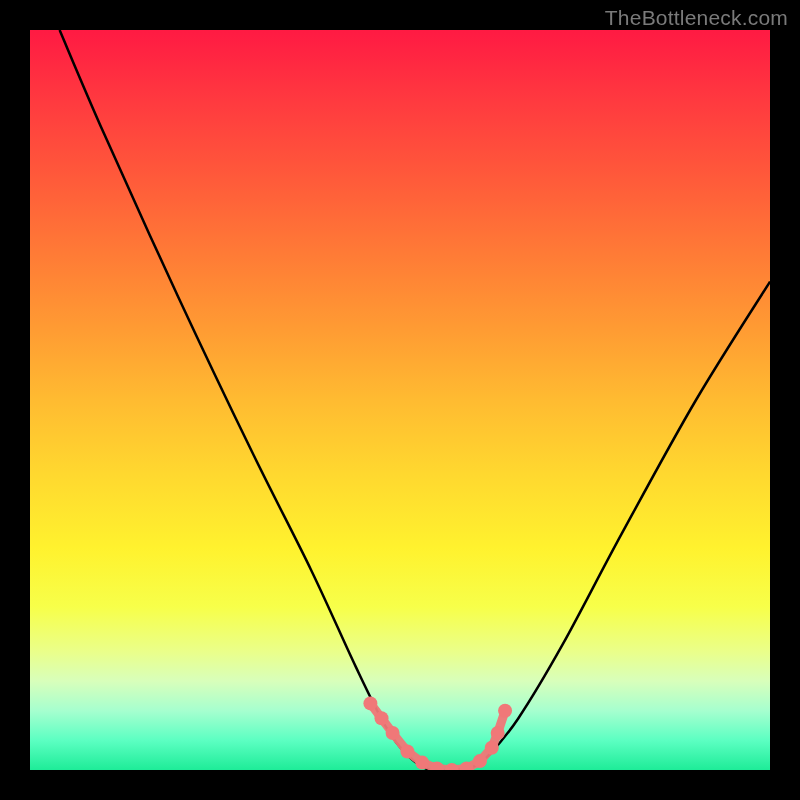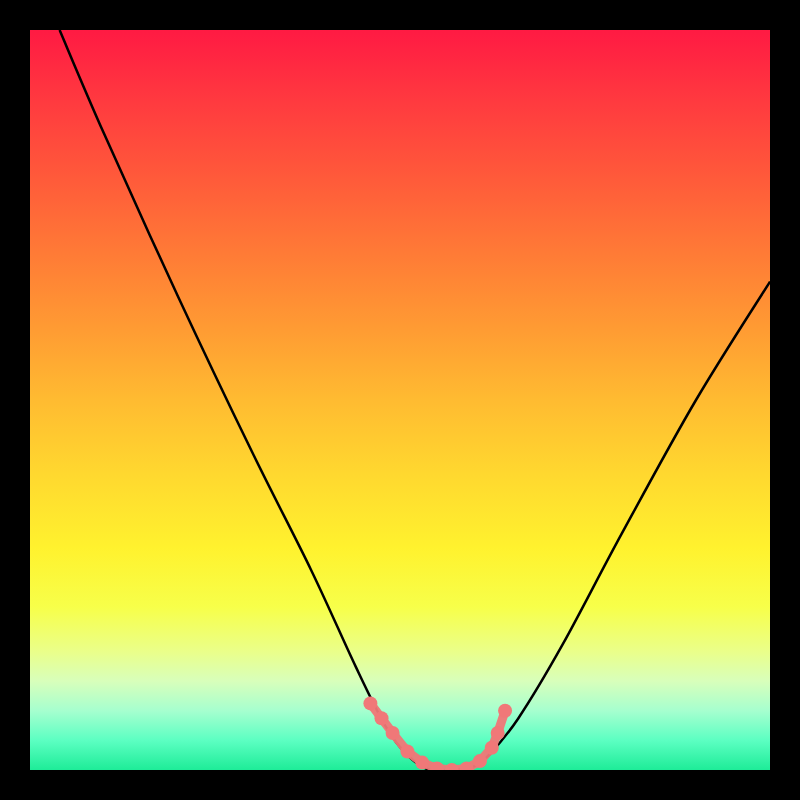--- a/index.html
+++ b/index.html
@@ -57,20 +57,21 @@
     left: 0;
     top: 0;
     width: 740px;
     height: 740px;
   }
 </style>
 </head>
 <body>
 
 <div class="frame">
+  <div class="watermark">TheBottleneck.com</div>
 
   <div class="plot">
     <svg class="curve" viewBox="0 0 740 740" preserveAspectRatio="none">
       <g id="curve-group">
           <path d="M 29.6 0 C 37 17.26666666666667, 54.266666666666666 59.200000000000024, 74 103.60000000000002 C 93.73333333333333 148.00000000000003, 123.33333333333333 213.36666666666665, 148 266.4 C 172.66666666666666 319.4333333333333, 199.8 376.1666666666667, 222 421.8 C 244.2 467.43333333333334, 263.93333333333334 504.4333333333334, 281.2 540.2 C 298.46666666666664 575.9666666666667, 313.2666666666667 610.5, 325.6 636.4 C 337.93333333333334 662.3, 346.56666666666666 680.8, 355.2 695.6 C 363.8333333333333 710.4000000000001, 370 717.8000000000001, 377.40000000000003 725.2 C 384.80000000000007 732.6, 392.20000000000005 737.5333333333333, 399.6 740 C 407 742.4666666666667, 414.4 740.6166666666667, 421.79999999999995 740 C 429.19999999999993 739.3833333333333, 437.8333333333333 738.7666666666667, 444 736.3 C 450.1666666666667 733.8333333333333, 451.4 733.2166666666667, 458.8 725.2 C 466.20000000000005 717.1833333333334, 476.0666666666667 706.7, 488.40000000000003 688.2 C 500.73333333333335 669.7, 515.5333333333333 645.0333333333334, 532.8 614.2 C 550.0666666666666 583.3666666666667, 569.8 543.9, 592 503.2 C 614.2 462.5, 641.3333333333334 411.93333333333334, 666 370 C 690.6666666666666 328.06666666666666, 727.6666666666666 271.3333333333333, 740 251.59999999999997" fill="none" stroke="#000000" stroke-width="2.5"></path>
         </g>
       <g id="marker-group">
           <line x1="340.40000000000003" y1="673.4" x2="351.5" y2="688.2" stroke="#f07878" stroke-width="9" stroke-linecap="round" opacity="0.95"></line>
           <line x1="351.5" y1="688.2" x2="362.59999999999997" y2="703" stroke="#f07878" stroke-width="9" stroke-linecap="round" opacity="0.95"></line>
           <line x1="362.59999999999997" y1="703" x2="377.40000000000003" y2="721.5" stroke="#f07878" stroke-width="9" stroke-linecap="round" opacity="0.95"></line>

